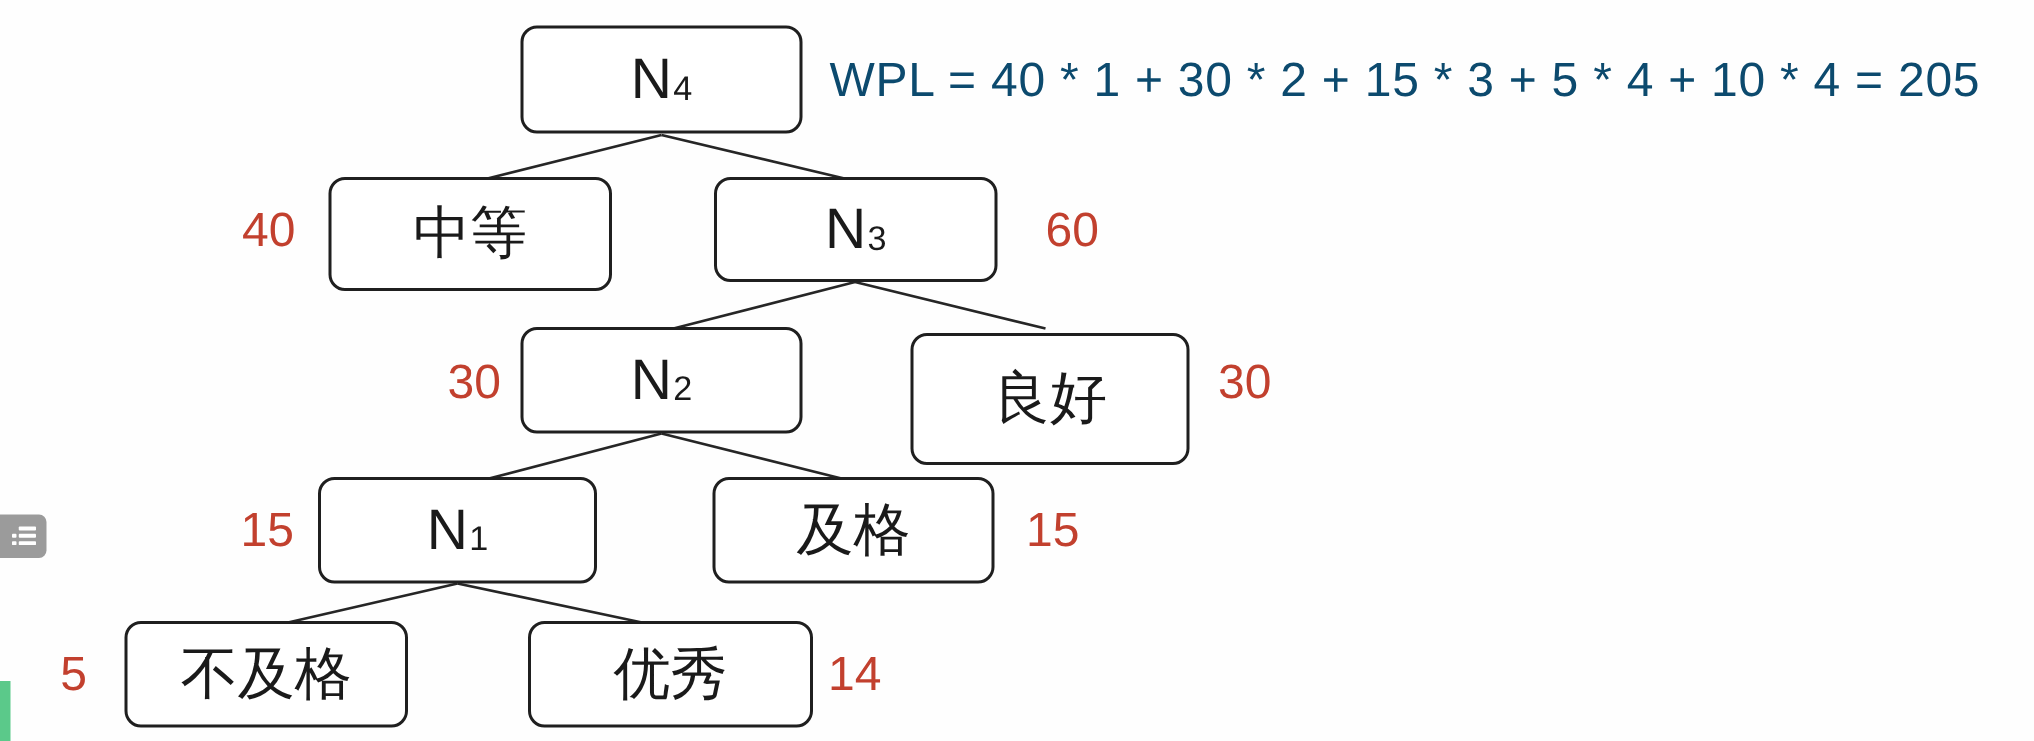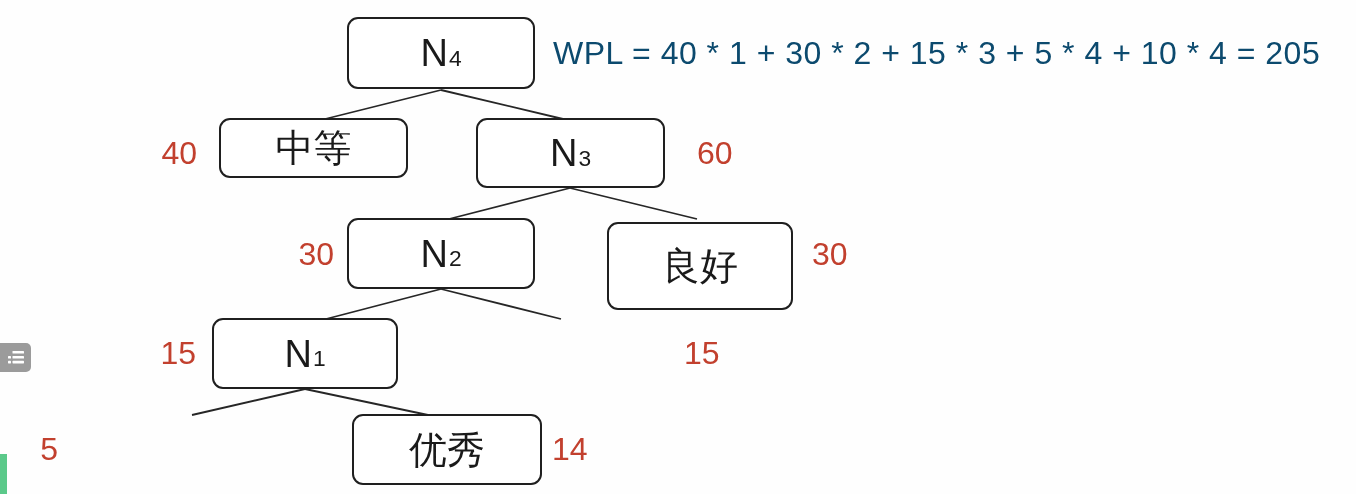--- a/index.html
+++ b/index.html
@@ -98,21 +98,21 @@
     <line x1="441" y1="289" x2="561" y2="319" stroke="#262626" stroke-width="1.8"></line>
     <line x1="305" y1="389" x2="192" y2="415" stroke="#262626" stroke-width="1.8"></line>
     <line x1="305" y1="389" x2="428" y2="415" stroke="#262626" stroke-width="1.8"></line>
   </svg>
 
   <div class="node" style="left:347px;top:17px;width:188px;height:72px">
     <span>N</span>
       <span class="nsub">4</span>
   </div>
 
-  <div class="node" style="left:219px;top:118px;width:189px;height:60px">
+  <div class="node" style="left:219px;top:118px;width:189px;height:76px">
     <span>中等</span>
   </div>
 
   <div class="node" style="left:476px;top:118px;width:189px;height:70px">
     <span>N</span>
       <span class="nsub">3</span>
   </div>
 
   <div class="node" style="left:347px;top:218px;width:188px;height:71px">
     <span>N</span>
@@ -121,21 +121,27 @@
 
   <div class="node" style="left:607px;top:222px;width:186px;height:88px">
     <span>良好</span>
   </div>
 
   <div class="node" style="left:212px;top:318px;width:186px;height:71px">
     <span>N</span>
       <span class="nsub">1</span>
   </div>
 
+  <div class="node" style="left:475px;top:318px;width:188px;height:71px">
+    <span>及格</span>
+  </div>
 
+  <div class="node" style="left:83px;top:414px;width:189px;height:71px">
+    <span>不及格</span>
+  </div>
 
   <div class="node" style="left:352px;top:414px;width:190px;height:71px">
     <span>优秀</span>
   </div>
 
   <div class="weight wr" style="left:130px;top:131px;width:67px">40</div>
   <div class="weight wl" style="left:697px;top:131px">60</div>
   <div class="weight wr" style="left:267px;top:232px;width:67px">30</div>
   <div class="weight wl" style="left:812px;top:232px">30</div>
   <div class="weight wr" style="left:129px;top:331px;width:67px">15</div>

